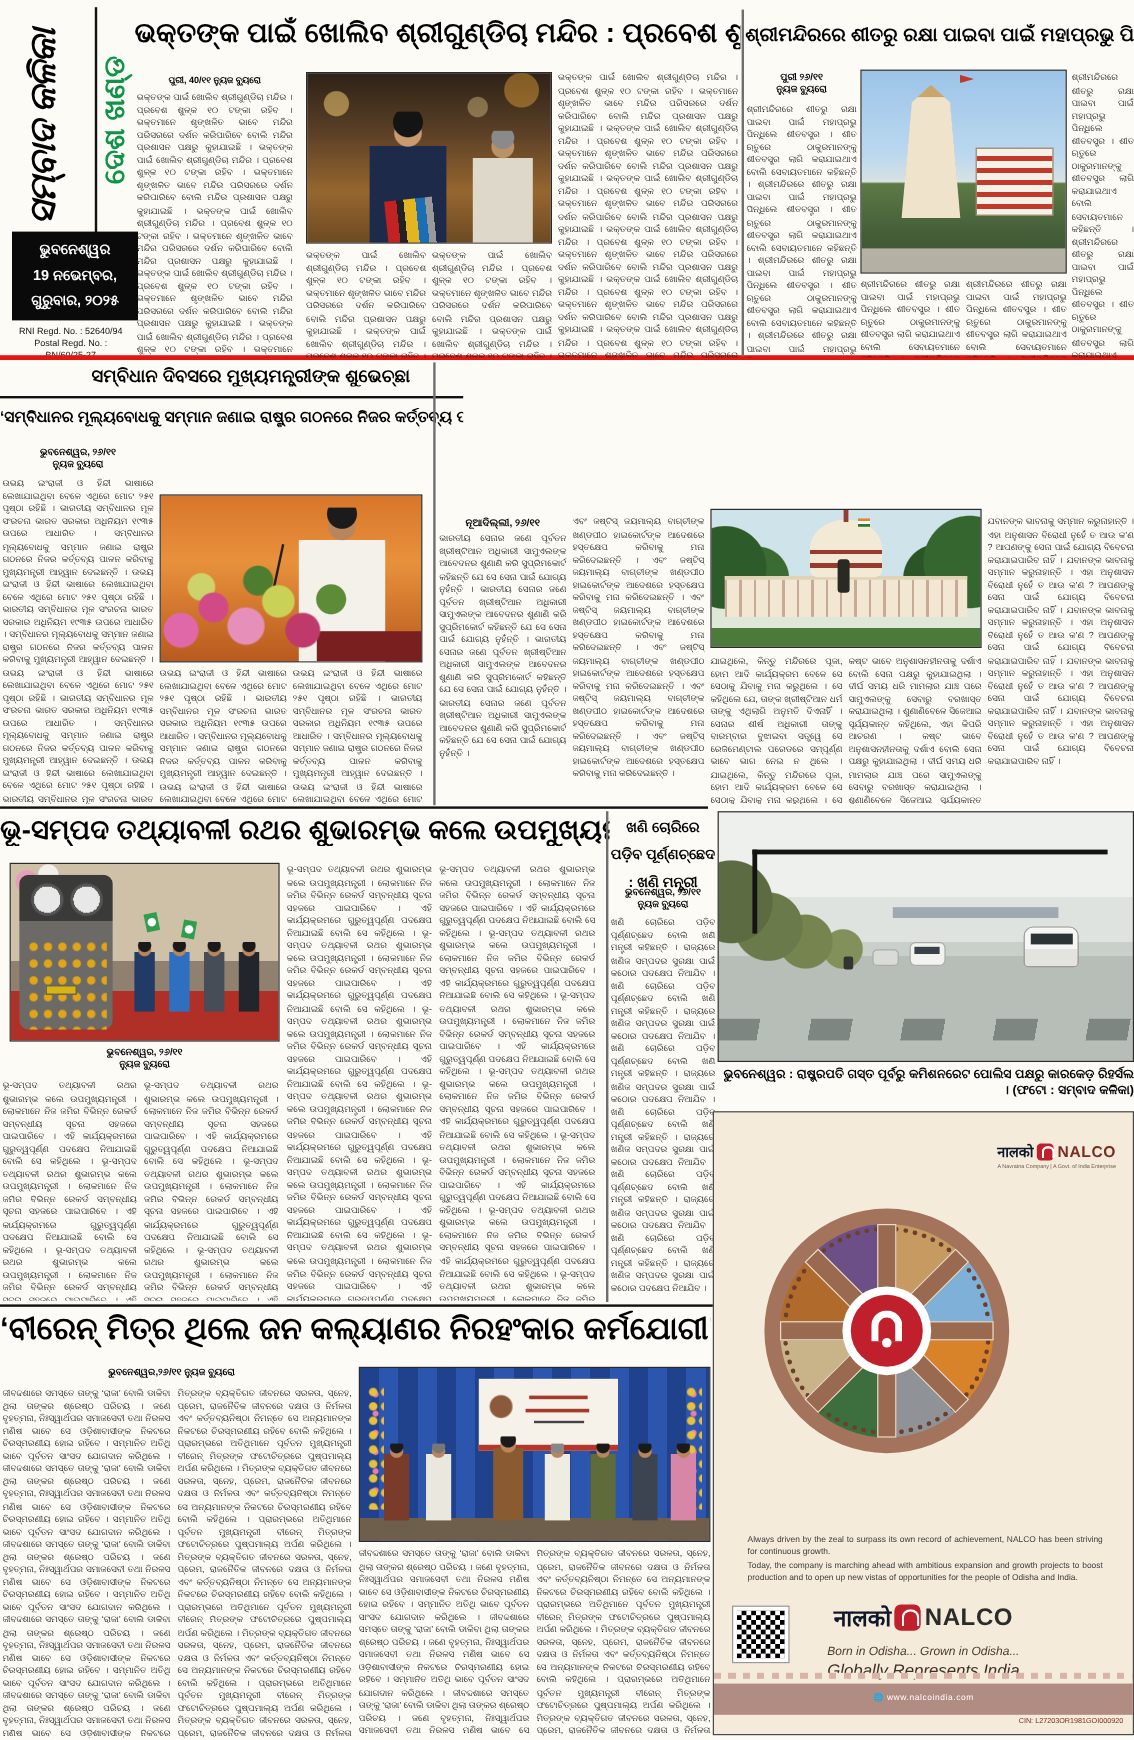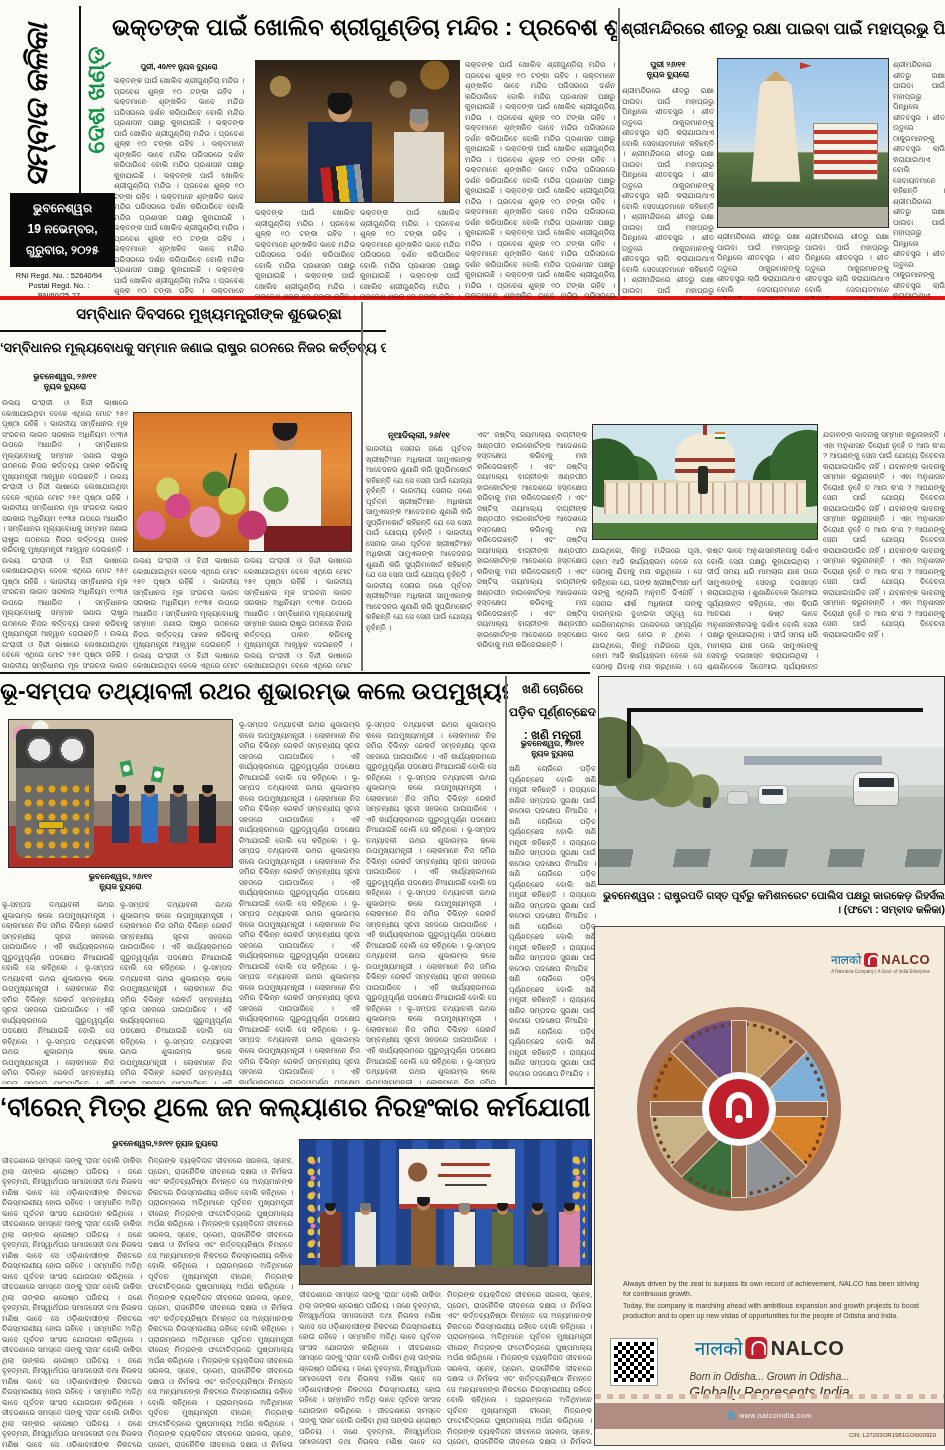--- a/index.html
+++ b/index.html
@@ -31,21 +31,21 @@
     text-align:center;font-size:12px;font-weight:bold;line-height:1.75;padding-top:5px;}
   #rni{position:absolute;left:0;top:271px;width:118px;text-align:center;font-size:7.5px;line-height:1.35;color:#111;}
 
   
   #army-kicker{position:absolute;left:386px;top:303px;width:559px;height:27px;background:var(--kgreen);
     color:#fff;font-weight:bold;font-size:14.5px;text-align:center;line-height:27px;white-space:nowrap;overflow:hidden;}
 
   
   #ad{position:absolute;left:594px;top:926px;width:351px;height:520px;background:#f4ebdb;border:1.5px solid #4a4a4a;}
   .nl-row{display:flex;align-items:center;gap:3px;}
-  .nl-hi{font-weight:normal;color:#0369a1;}
+  .nl-hi{font-weight:bold;color:#0f172a;}
   .nl-en{font-weight:bold;color:#7a2c20;letter-spacing:.5px;}
   .nl-icon{background:var(--nalcored);border-radius:25%;position:relative;}
   .nl-icon::before{content:"";position:absolute;left:25%;top:20%;width:50%;height:55%;
     border:2px solid #fff;border-bottom:none;border-radius:50% 50% 0 0;}
   #ad-heading{position:absolute;left:0;top:318px;width:100%;text-align:center;font-size:21px;font-weight:bold;color:var(--admaroon);}
   .ad-para{position:absolute;left:28px;width:296px;font-size:7px;line-height:1.45;text-align:justify;color:#3c3c3c;}
   #ad-born{position:absolute;left:0;top:444px;width:100%;text-align:center;font-style:italic;font-size:10px;color:#4a3a30;}
   #ad-global{position:absolute;left:0;top:457px;width:100%;text-align:center;font-style:italic;font-size:14px;color:#3f2f26;}
   #ad-zigzag{position:absolute;left:0;top:467px;width:100%;height:5px;
     background:repeating-linear-gradient(90deg,#d9b3a6 0 6px,#f4ebdb 6px 12px);}
@@ -332,21 +332,21 @@
     <div id="ad-born">Born in Odisha... Grown in Odisha...</div>
     <div id="ad-global">Globally Represents India</div>
     <div id="ad-zigzag"></div>
     <div id="ad-footer"><span>🌐 </span><span>www.nalcoindia.com</span></div>
     <div id="ad-cin">CIN: L27203OR1981GOI000920</div>
   </div>
 
   <div class="rule" style="left:0;top:1087px;width:594px;height:2px;"></div>
 
   <div class="hl" style="left:0;top:1092px;width:592px;font-size:26px;">‘ବୀରେନ୍ ମିତ୍ର ଥିଲେ ଜନ କଲ୍ୟାଣର ନିରହଂକାର କର୍ମଯୋଗୀ’</div>
-  <div class="dl" style="left:23px;top:1139px;width:284px;white-space:nowrap;">ଭୁବନେଶ୍ୱର,୨୬/୧୧ ନ୍ୟୁଜ ବ୍ୟୁରୋ</div>
+  <div class="dl" style="left:1px;top:1139px;width:284px;white-space:nowrap;">ଭୁବନେଶ୍ୱର,୨୬/୧୧ ନ୍ୟୁଜ ବ୍ୟୁରୋ</div>
   <div class="col" style="left:2px;top:1156px;width:140px;height:292px;">ଜୀବଦ୍ଦଶାରେ ସମସ୍ତେ ତାଙ୍କୁ ‘ରାଜା’ ବୋଲି ଡାକିବା ଥିଲା ତାଙ୍କର ଶ୍ରେଷ୍ଠ ପରିଚୟ । ଜଣେ ବୃହତ୍ମନା, ନିଃସ୍ୱାର୍ଥପର ସମାଜସେବୀ ତଥା ନିରଳସ ମଣିଷ ଭାବେ ସେ ଓଡ଼ିଶାବାସୀଙ୍କ ନିକଟରେ ଚିରସ୍ମରଣୀୟ ହୋଇ ରହିବେ । ସମ୍ମାନିତ ଅତିଥି ଭାବେ ପୂର୍ବତନ ସାଂସଦ ଯୋଗଦାନ କରିଥିଲେ । ଜୀବଦ୍ଦଶାରେ ସମସ୍ତେ ତାଙ୍କୁ ‘ରାଜା’ ବୋଲି ଡାକିବା ଥିଲା ତାଙ୍କର ଶ୍ରେଷ୍ଠ ପରିଚୟ । ଜଣେ ବୃହତ୍ମନା, ନିଃସ୍ୱାର୍ଥପର ସମାଜସେବୀ ତଥା ନିରଳସ ମଣିଷ ଭାବେ ସେ ଓଡ଼ିଶାବାସୀଙ୍କ ନିକଟରେ ଚିରସ୍ମରଣୀୟ ହୋଇ ରହିବେ । ସମ୍ମାନିତ ଅତିଥି ଭାବେ ପୂର୍ବତନ ସାଂସଦ ଯୋଗଦାନ କରିଥିଲେ । ଜୀବଦ୍ଦଶାରେ ସମସ୍ତେ ତାଙ୍କୁ ‘ରାଜା’ ବୋଲି ଡାକିବା ଥିଲା ତାଙ୍କର ଶ୍ରେଷ୍ଠ ପରିଚୟ । ଜଣେ ବୃହତ୍ମନା, ନିଃସ୍ୱାର୍ଥପର ସମାଜସେବୀ ତଥା ନିରଳସ ମଣିଷ ଭାବେ ସେ ଓଡ଼ିଶାବାସୀଙ୍କ ନିକଟରେ ଚିରସ୍ମରଣୀୟ ହୋଇ ରହିବେ । ସମ୍ମାନିତ ଅତିଥି ଭାବେ ପୂର୍ବତନ ସାଂସଦ ଯୋଗଦାନ କରିଥିଲେ । ଜୀବଦ୍ଦଶାରେ ସମସ୍ତେ ତାଙ୍କୁ ‘ରାଜା’ ବୋଲି ଡାକିବା ଥିଲା ତାଙ୍କର ଶ୍ରେଷ୍ଠ ପରିଚୟ । ଜଣେ ବୃହତ୍ମନା, ନିଃସ୍ୱାର୍ଥପର ସମାଜସେବୀ ତଥା ନିରଳସ ମଣିଷ ଭାବେ ସେ ଓଡ଼ିଶାବାସୀଙ୍କ ନିକଟରେ ଚିରସ୍ମରଣୀୟ ହୋଇ ରହିବେ । ସମ୍ମାନିତ ଅତିଥି ଭାବେ ପୂର୍ବତନ ସାଂସଦ ଯୋଗଦାନ କରିଥିଲେ । ଜୀବଦ୍ଦଶାରେ ସମସ୍ତେ ତାଙ୍କୁ ‘ରାଜା’ ବୋଲି ଡାକିବା ଥିଲା ତାଙ୍କର ଶ୍ରେଷ୍ଠ ପରିଚୟ । ଜଣେ ବୃହତ୍ମନା, ନିଃସ୍ୱାର୍ଥପର ସମାଜସେବୀ ତଥା ନିରଳସ ମଣିଷ ଭାବେ ସେ ଓଡ଼ିଶାବାସୀଙ୍କ ନିକଟରେ ଚିରସ୍ମରଣୀୟ ହୋଇ ରହିବେ । ସମ୍ମାନିତ ଅତିଥି ଭାବେ ପୂର୍ବତନ ସାଂସଦ ଯୋଗଦାନ କରିଥିଲେ ।</div>
   <div class="col" style="left:148px;top:1156px;width:145px;height:292px;">ମିତ୍ରଙ୍କ ବ୍ୟକ୍ତିଗତ ଜୀବନରେ ସରଳତା, ସ୍ନେହ, ପ୍ରେମ, ରାଜନୈତିକ ଜୀବନରେ ଦକ୍ଷତା ଓ ନିର୍ମଳତା ଏବଂ କର୍ତ୍ତବ୍ୟନିଷ୍ଠା ନିମନ୍ତେ ସେ ଅନ୍ୟମାନଙ୍କ ନିକଟରେ ଚିରସ୍ମରଣୀୟ ରହିବେ ବୋଲି କହିଥିଲେ । ପ୍ରାରମ୍ଭରେ ଅତିଥିମାନେ ପୂର୍ବତନ ମୁଖ୍ୟମନ୍ତ୍ରୀ ବୀରେନ୍ ମିତ୍ରଙ୍କ ଫଟୋଚିତ୍ରରେ ପୁଷ୍ପମାଲ୍ୟ ଅର୍ପଣ କରିଥିଲେ । ମିତ୍ରଙ୍କ ବ୍ୟକ୍ତିଗତ ଜୀବନରେ ସରଳତା, ସ୍ନେହ, ପ୍ରେମ, ରାଜନୈତିକ ଜୀବନରେ ଦକ୍ଷତା ଓ ନିର୍ମଳତା ଏବଂ କର୍ତ୍ତବ୍ୟନିଷ୍ଠା ନିମନ୍ତେ ସେ ଅନ୍ୟମାନଙ୍କ ନିକଟରେ ଚିରସ୍ମରଣୀୟ ରହିବେ ବୋଲି କହିଥିଲେ । ପ୍ରାରମ୍ଭରେ ଅତିଥିମାନେ ପୂର୍ବତନ ମୁଖ୍ୟମନ୍ତ୍ରୀ ବୀରେନ୍ ମିତ୍ରଙ୍କ ଫଟୋଚିତ୍ରରେ ପୁଷ୍ପମାଲ୍ୟ ଅର୍ପଣ କରିଥିଲେ । ମିତ୍ରଙ୍କ ବ୍ୟକ୍ତିଗତ ଜୀବନରେ ସରଳତା, ସ୍ନେହ, ପ୍ରେମ, ରାଜନୈତିକ ଜୀବନରେ ଦକ୍ଷତା ଓ ନିର୍ମଳତା ଏବଂ କର୍ତ୍ତବ୍ୟନିଷ୍ଠା ନିମନ୍ତେ ସେ ଅନ୍ୟମାନଙ୍କ ନିକଟରେ ଚିରସ୍ମରଣୀୟ ରହିବେ ବୋଲି କହିଥିଲେ । ପ୍ରାରମ୍ଭରେ ଅତିଥିମାନେ ପୂର୍ବତନ ମୁଖ୍ୟମନ୍ତ୍ରୀ ବୀରେନ୍ ମିତ୍ରଙ୍କ ଫଟୋଚିତ୍ରରେ ପୁଷ୍ପମାଲ୍ୟ ଅର୍ପଣ କରିଥିଲେ । ମିତ୍ରଙ୍କ ବ୍ୟକ୍ତିଗତ ଜୀବନରେ ସରଳତା, ସ୍ନେହ, ପ୍ରେମ, ରାଜନୈତିକ ଜୀବନରେ ଦକ୍ଷତା ଓ ନିର୍ମଳତା ଏବଂ କର୍ତ୍ତବ୍ୟନିଷ୍ଠା ନିମନ୍ତେ ସେ ଅନ୍ୟମାନଙ୍କ ନିକଟରେ ଚିରସ୍ମରଣୀୟ ରହିବେ ବୋଲି କହିଥିଲେ । ପ୍ରାରମ୍ଭରେ ଅତିଥିମାନେ ପୂର୍ବତନ ମୁଖ୍ୟମନ୍ତ୍ରୀ ବୀରେନ୍ ମିତ୍ରଙ୍କ ଫଟୋଚିତ୍ରରେ ପୁଷ୍ପମାଲ୍ୟ ଅର୍ପଣ କରିଥିଲେ । ମିତ୍ରଙ୍କ ବ୍ୟକ୍ତିଗତ ଜୀବନରେ ସରଳତା, ସ୍ନେହ, ପ୍ରେମ, ରାଜନୈତିକ ଜୀବନରେ ଦକ୍ଷତା ଓ ନିର୍ମଳତା ଏବଂ କର୍ତ୍ତବ୍ୟନିଷ୍ଠା ନିମନ୍ତେ ସେ ଅନ୍ୟମାନଙ୍କ ନିକଟରେ ଚିରସ୍ମରଣୀୟ ରହିବେ ବୋଲି କହିଥିଲେ । ପ୍ରାରମ୍ଭରେ ଅତିଥିମାନେ ପୂର୍ବତନ ମୁଖ୍ୟମନ୍ତ୍ରୀ ବୀରେନ୍ ମିତ୍ରଙ୍କ ଫଟୋଚିତ୍ରରେ ପୁଷ୍ପମାଲ୍ୟ ଅର୍ପଣ କରିଥିଲେ ।</div>
   <div id="photo7" class="photo">
     <div class="garland7" style="left:2%;"></div>
     <div class="garland7" style="right:2%;"></div>
     <div class="banner"></div>
     <div class="stage-floor"></div>
     <div class="man7 person" style="left:7%;background:radial-gradient(circle at 50% 4%, #1a1a1a 0 5px, transparent 6px),radial-gradient(circle at 50% 10%, #b9855c 0 5px, transparent 6px),linear-gradient(transparent 0 14%, #7a3b2a 14% 100%);"></div>
     <div class="man7 person" style="left:19%;background:radial-gradient(circle at 50% 4%, #777 0 5px, transparent 6px),radial-gradient(circle at 50% 10%, #b9855c 0 5px, transparent 6px),linear-gradient(transparent 0 14%, #e9e7de 14% 100%);"></div>
     <div class="man7 person" style="left:38%;width:25px;height:70px;background:radial-gradient(circle at 50% 4%, #1a1a1a 0 6px, transparent 7px),radial-gradient(circle at 50% 10%, #b9855c 0 6px, transparent 7px),linear-gradient(transparent 0 14%, #8a5a30 14% 100%);"></div>

